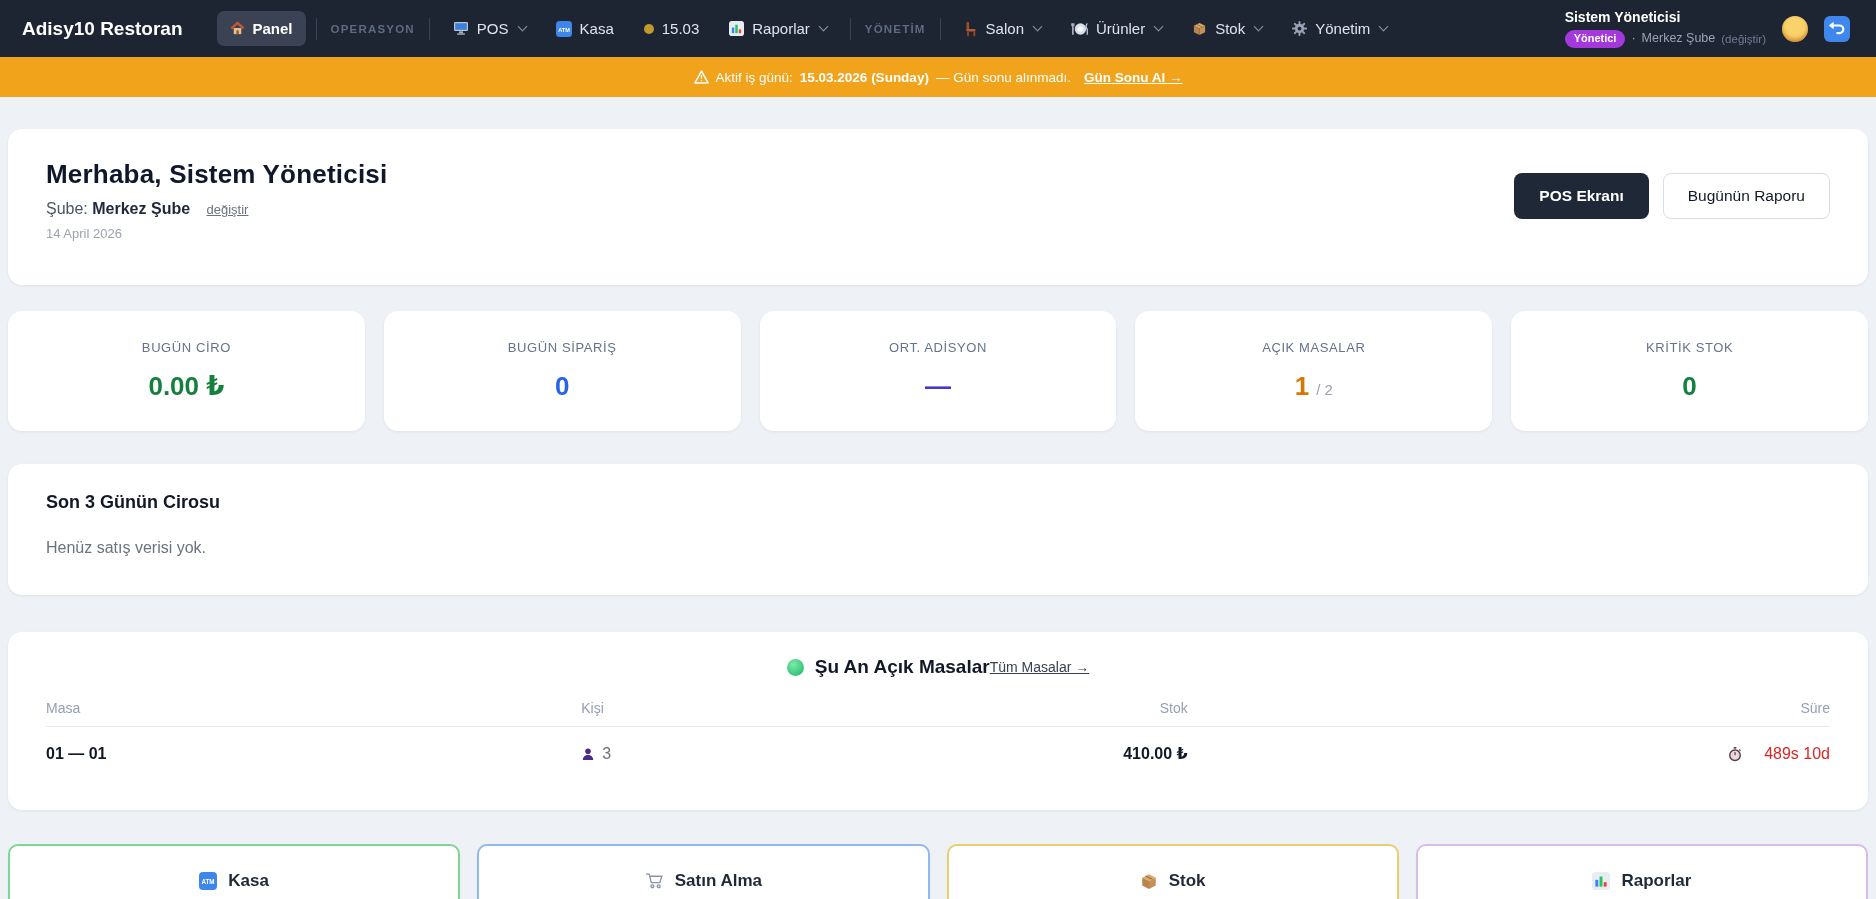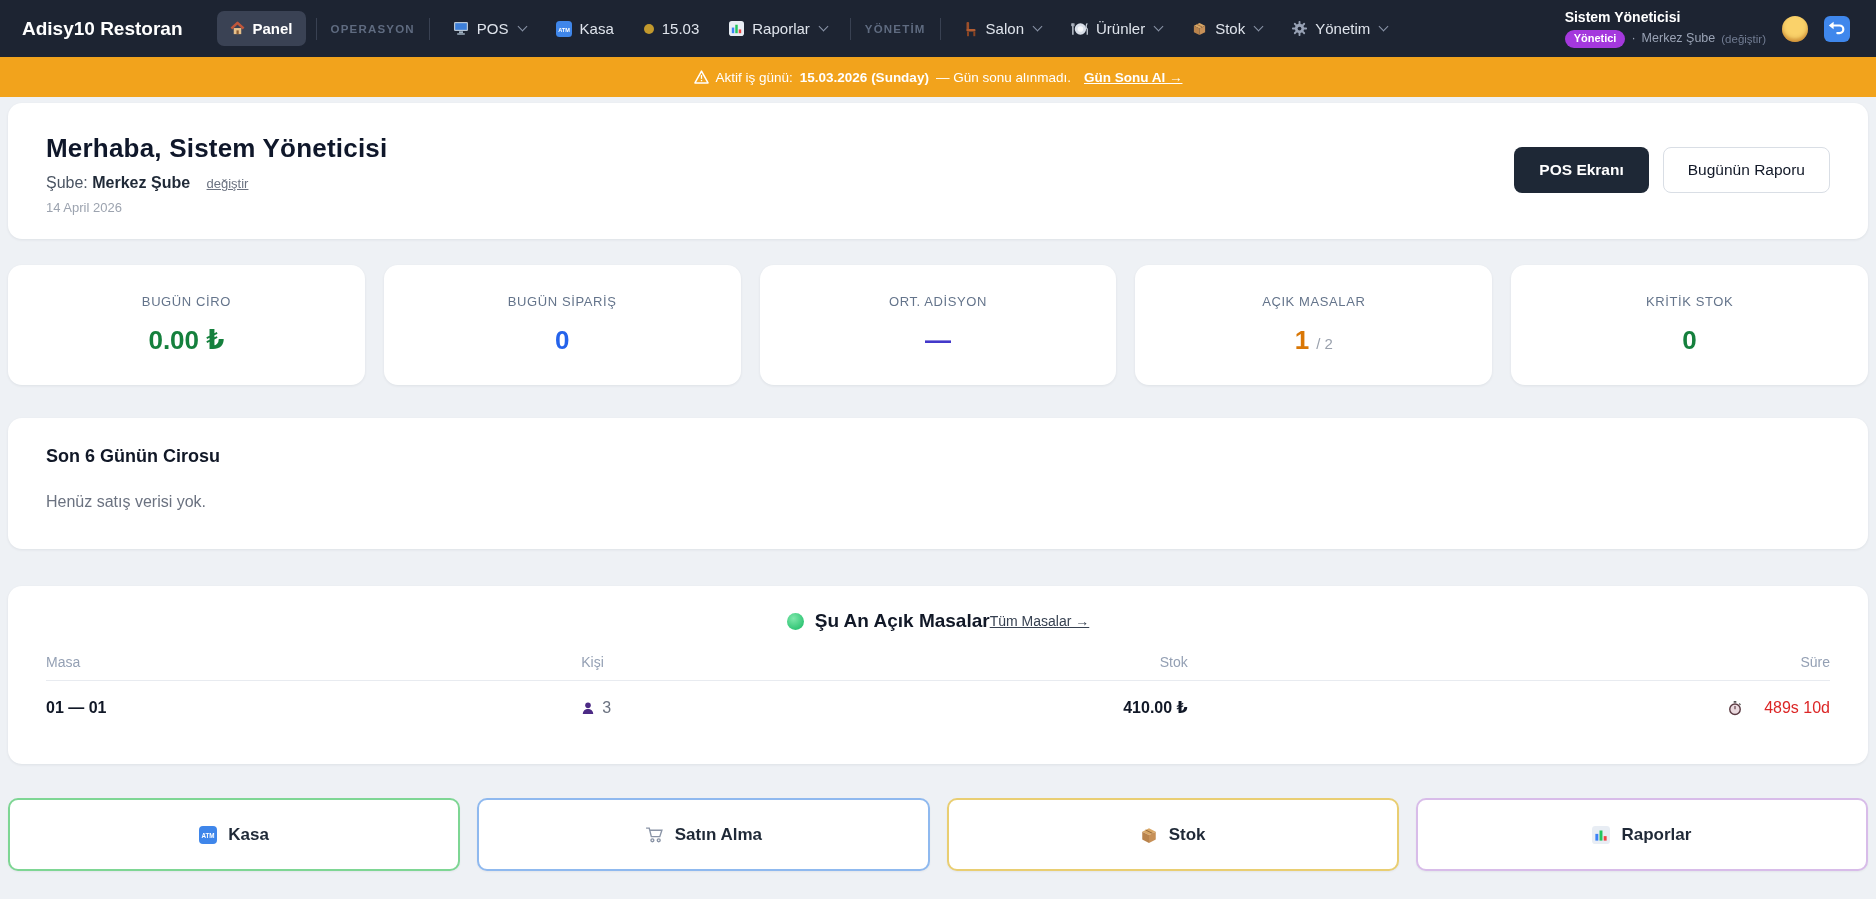--- a/index.html
+++ b/index.html
@@ -29,21 +29,21 @@
   .banner{height:40px;background:#f2a31c;color:#fff;display:flex;align-items:center;justify-content:center;gap:7px;font-size:13.5px}
   .banner b{font-weight:bold}
   .banner .sep-text{font-weight:normal}
   .banner-link{color:#fff;font-weight:bold;text-decoration:underline;margin-left:6px;cursor:pointer}
 
   
   .page{padding:0 8px}
   .card{background:#fff;border-radius:14px;box-shadow:0 1px 3px rgba(16,24,40,.07)}
 
   
-  .welcome{margin-top:6px;height:136px;padding:30px 38px;display:flex;justify-content:space-between}
+  .welcome{margin-top:32px;height:156px;padding:30px 38px;display:flex;justify-content:space-between}
   .welcome-title{font-size:26px;font-weight:bold;color:#0f172a;letter-spacing:.2px}
   .welcome-sub{margin-top:10px;font-size:16px;color:#4b5563}
   .welcome-sub b{color:#1f2937}
   .change-link{font-size:13px;color:#6b7280;text-decoration:underline;margin-left:12px;cursor:pointer}
   .welcome-date{margin-top:8px;font-size:13px;color:#9ca3af}
   .welcome-actions{display:flex;gap:14px;align-items:flex-start;padding-top:14px}
   .btn{font-size:15.5px;font-weight:bold;padding:13px 24px;border-radius:8px;cursor:pointer;border:1px solid transparent;white-space:nowrap}
   .btn-dark{background:#1e2836;color:#fff}
   .btn-light{background:#fff;color:#111827;border-color:#d9dee5;font-weight:normal}
 
@@ -286,21 +286,21 @@
         <span class="stat-suffix">/ 2</span>
       </div>
     </div>
     <div class="card stat-card">
       <div class="stat-label">KRİTİK STOK</div>
       <div class="stat-value c-green">0</div>
     </div>
   </div>
 
   <div class="card chart-card">
-    <div class="section-title">Son 6 Günün Cirosu</div>
+    <div class="section-title">Son 3 Günün Cirosu</div>
     <div class="empty-text">Henüz satış verisi yok.</div>
   </div>
 
   <div class="card masalar">
     <div class="masalar-head">
       <div class="masalar-title">
         <span class="green-dot"></span>
         <span>Şu An Açık Masalar</span>
       </div>
       <span class="all-link">Tüm Masalar →</span>

